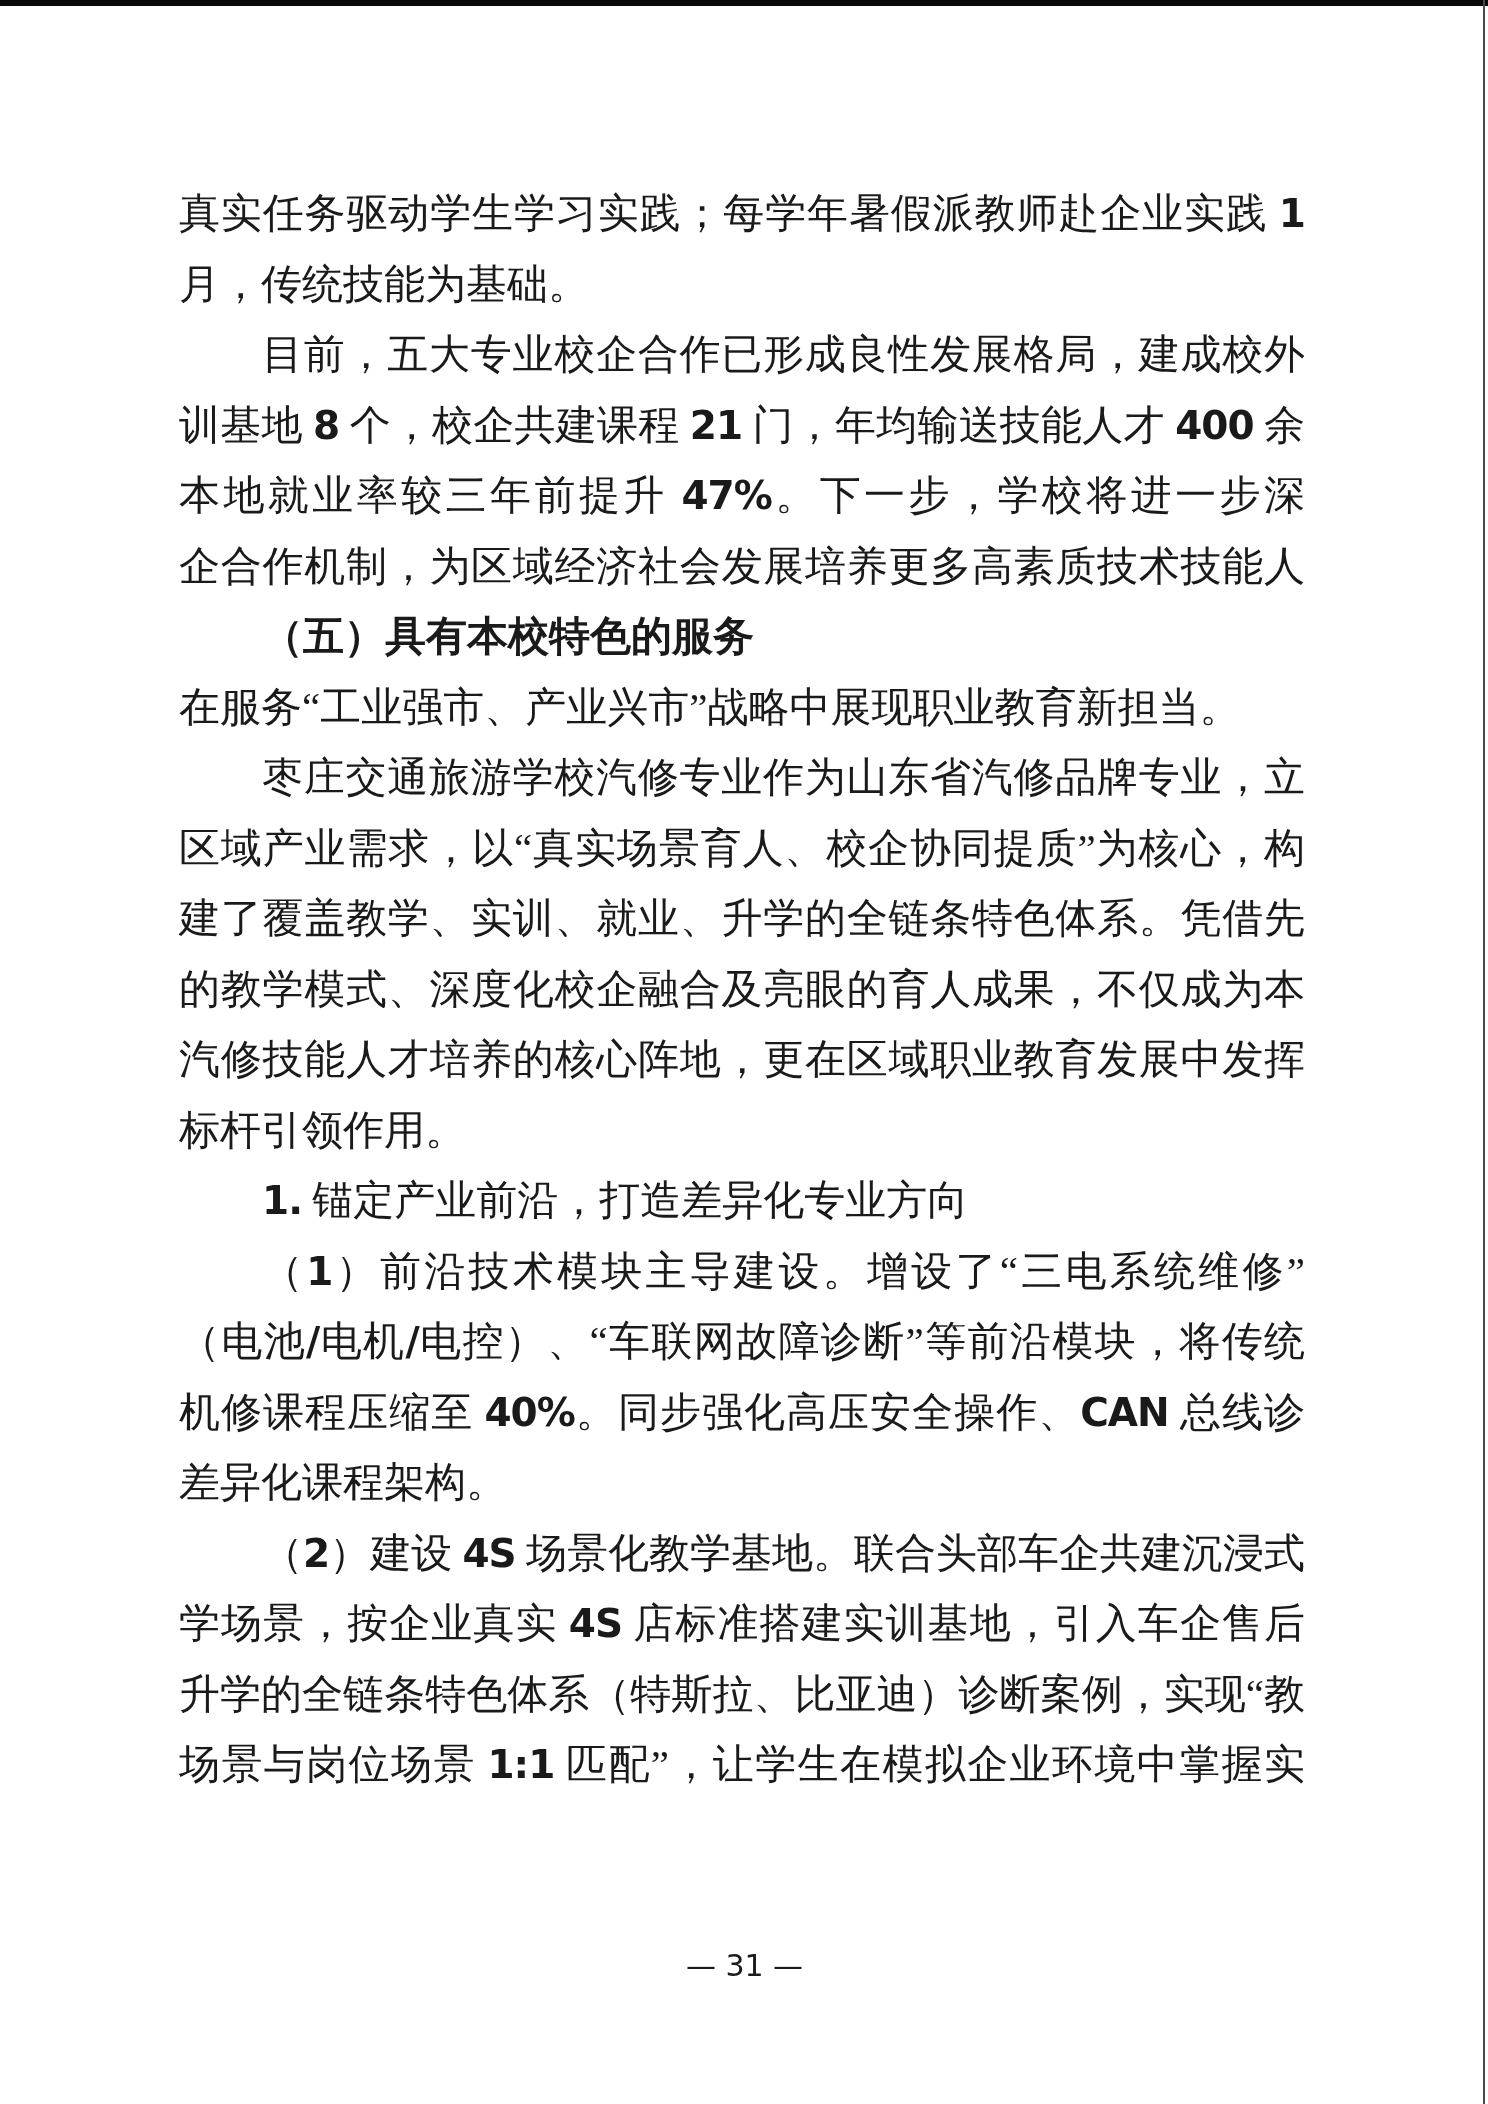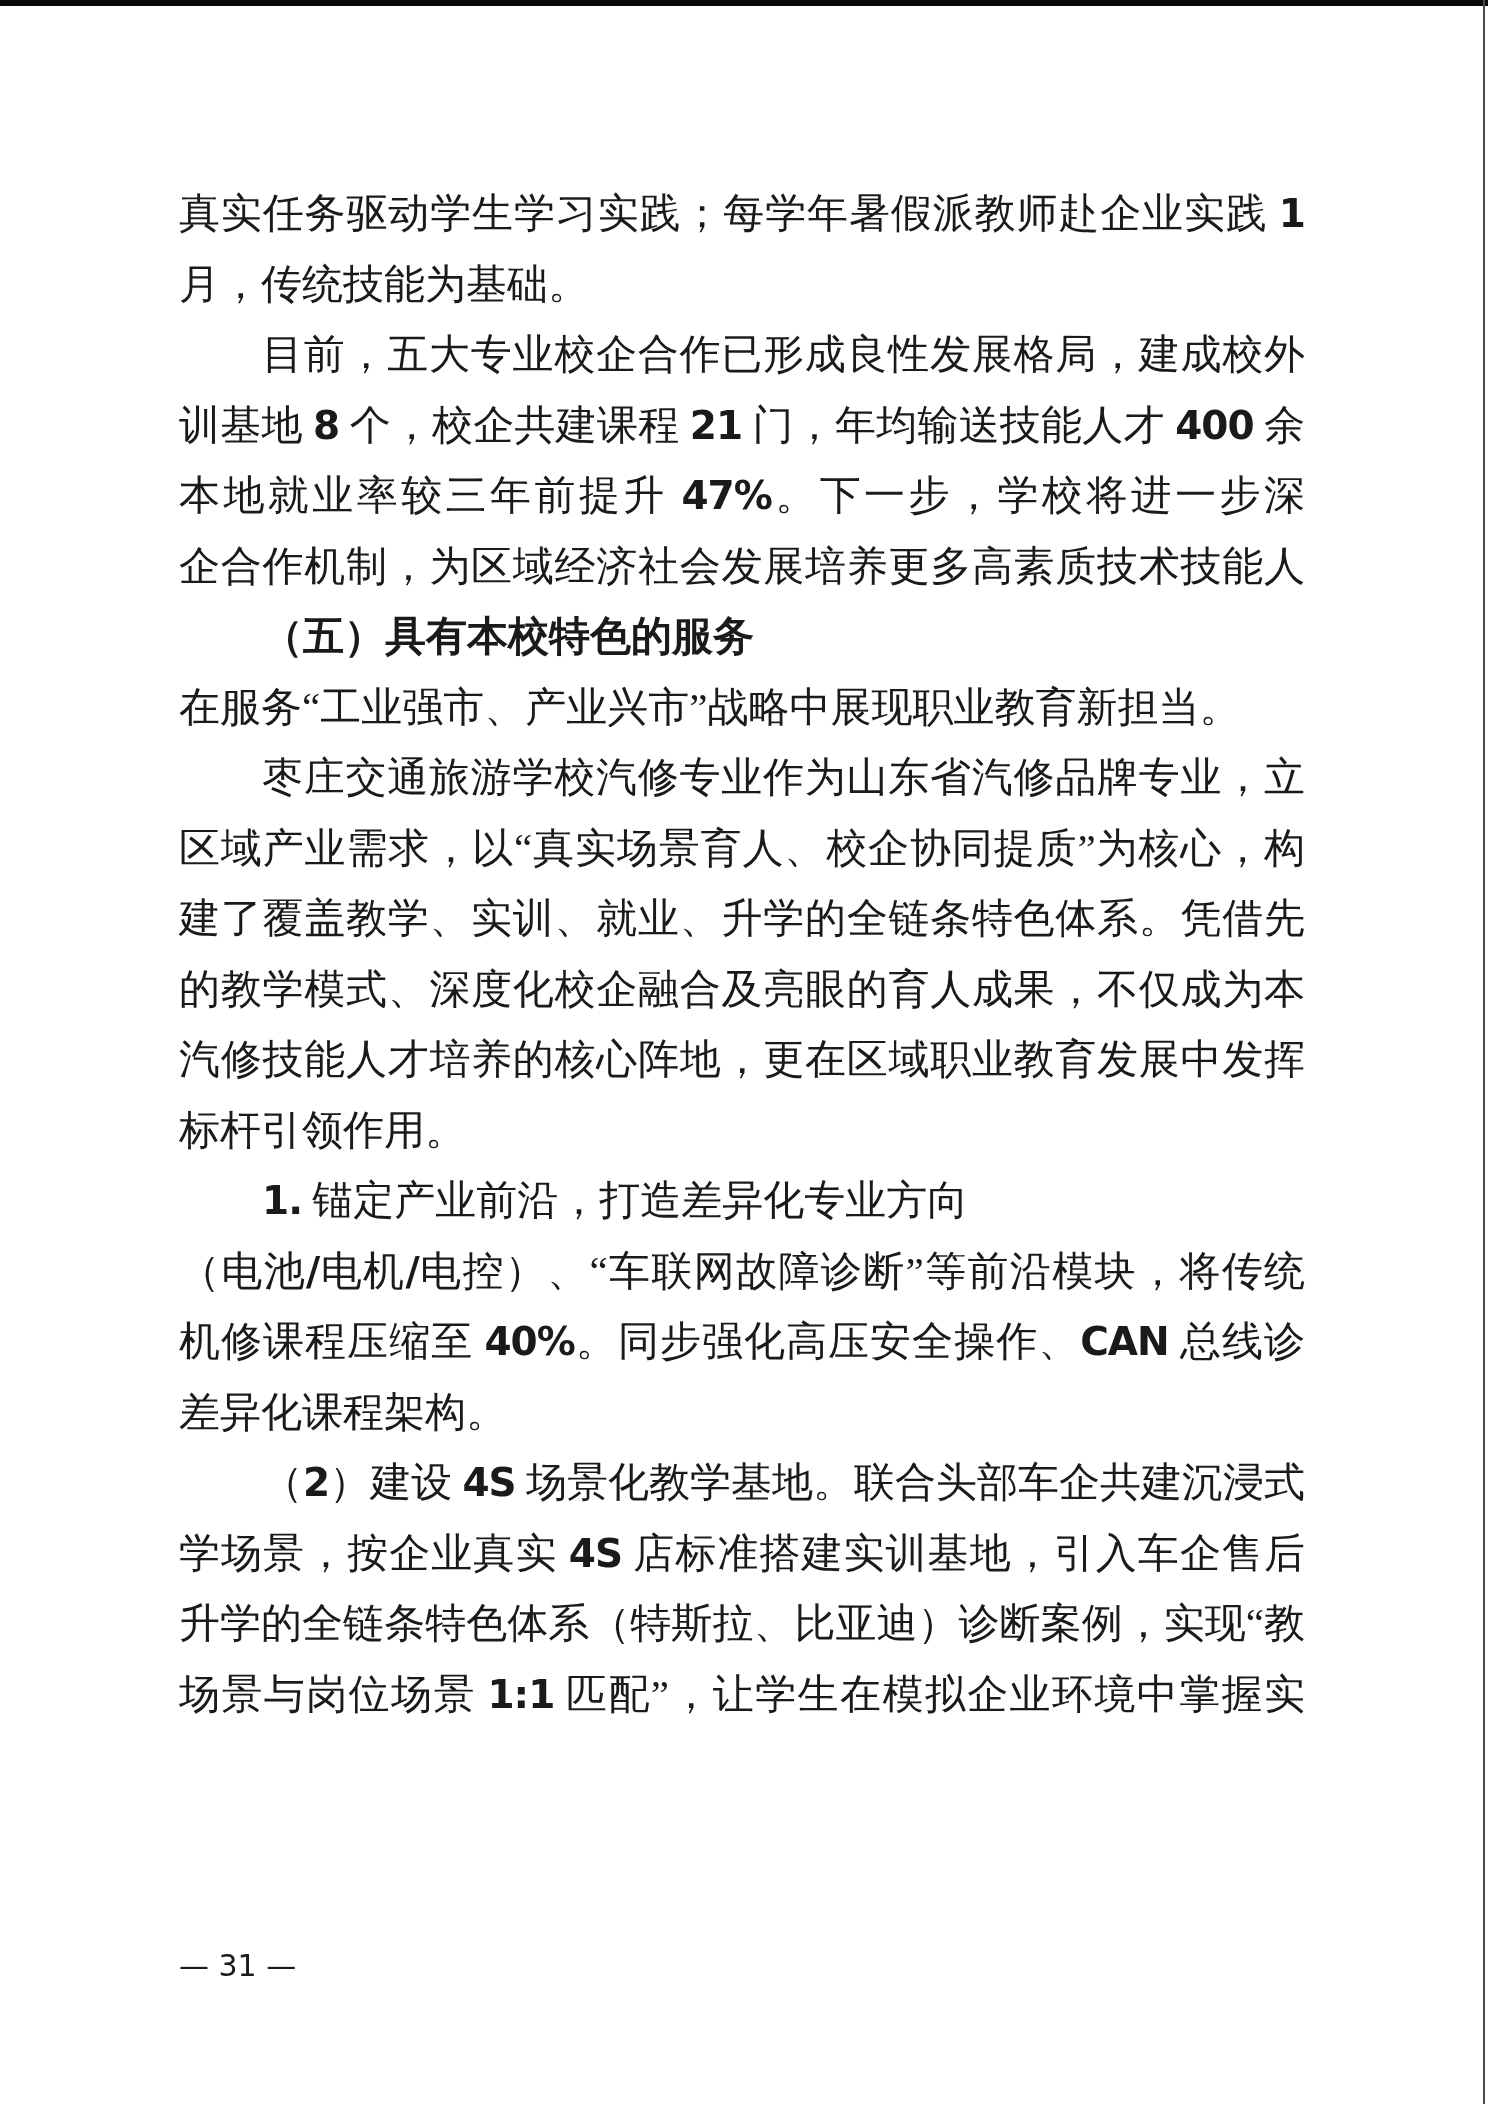--- a/index.html
+++ b/index.html
@@ -53,21 +53,21 @@
     font-family: "DejaVu Sans", sans-serif;
     font-weight: 700;
     font-size: 39px;
     letter-spacing: -1px;
   }
   .footer {
     position: absolute;
     left: 179px;
     top: 1948px;
     width: 1131px;
-    text-align: left;
+    text-align: center;
     font-family: "DejaVu Sans", sans-serif;
     font-size: 30px;
     color: #1b1b1b;
   }
 </style>
 </head>
 <body>
 
 <div class="page">
   <div class="border-top"></div>
@@ -82,20 +82,21 @@
       <div class="line">企合作机制，为区域经济社会发展培养更多高素质技术技能人才，</div>
       <div class="line indent last heading">（五）具有本校特色的服务</div>
       <div class="line last">在服务“工业强市、产业兴市”战略中展现职业教育新担当。</div>
       <div class="line indent">枣庄交通旅游学校汽修专业作为山东省汽修品牌专业，立足</div>
       <div class="line">区域产业需求，以“真实场景育人、校企协同提质”为核心，构</div>
       <div class="line">建了覆盖教学、实训、就业、升学的全链条特色体系。凭借先进</div>
       <div class="line">的教学模式、深度化校企融合及亮眼的育人成果，不仅成为本地</div>
       <div class="line">汽修技能人才培养的核心阵地，更在区域职业教育发展中发挥着</div>
       <div class="line last">标杆引领作用。</div>
       <div class="line indent last"><span class="num">1.</span> 锚定产业前沿，打造差异化专业方向</div>
+      <div class="line indent">（<span class="num">1</span>）前沿技术模块主导建设。增设了“三电系统维修”</div>
       <div class="line">（电池<span class="num">/</span>电机<span class="num">/</span>电控）、“车联网故障诊断”等前沿模块，将传统</div>
       <div class="line">机修课程压缩至 <span class="num">40%</span>。同步强化高压安全操作、<span class="num">CAN</span> 总线诊断等</div>
       <div class="line last">差异化课程架构。</div>
       <div class="line indent">（<span class="num">2</span>）建设 <span class="num">4S</span> 场景化教学基地。联合头部车企共建沉浸式教</div>
       <div class="line">学场景，按企业真实 <span class="num">4S</span> 店标准搭建实训基地，引入车企售后工</div>
       <div class="line">升学的全链条特色体系（特斯拉、比亚迪）诊断案例，实现“教学</div>
       <div class="line">场景与岗位场景 <span class="num">1:1</span> 匹配”，让学生在模拟企业环境中掌握实战</div>
     </div>
 
   <div class="footer">

